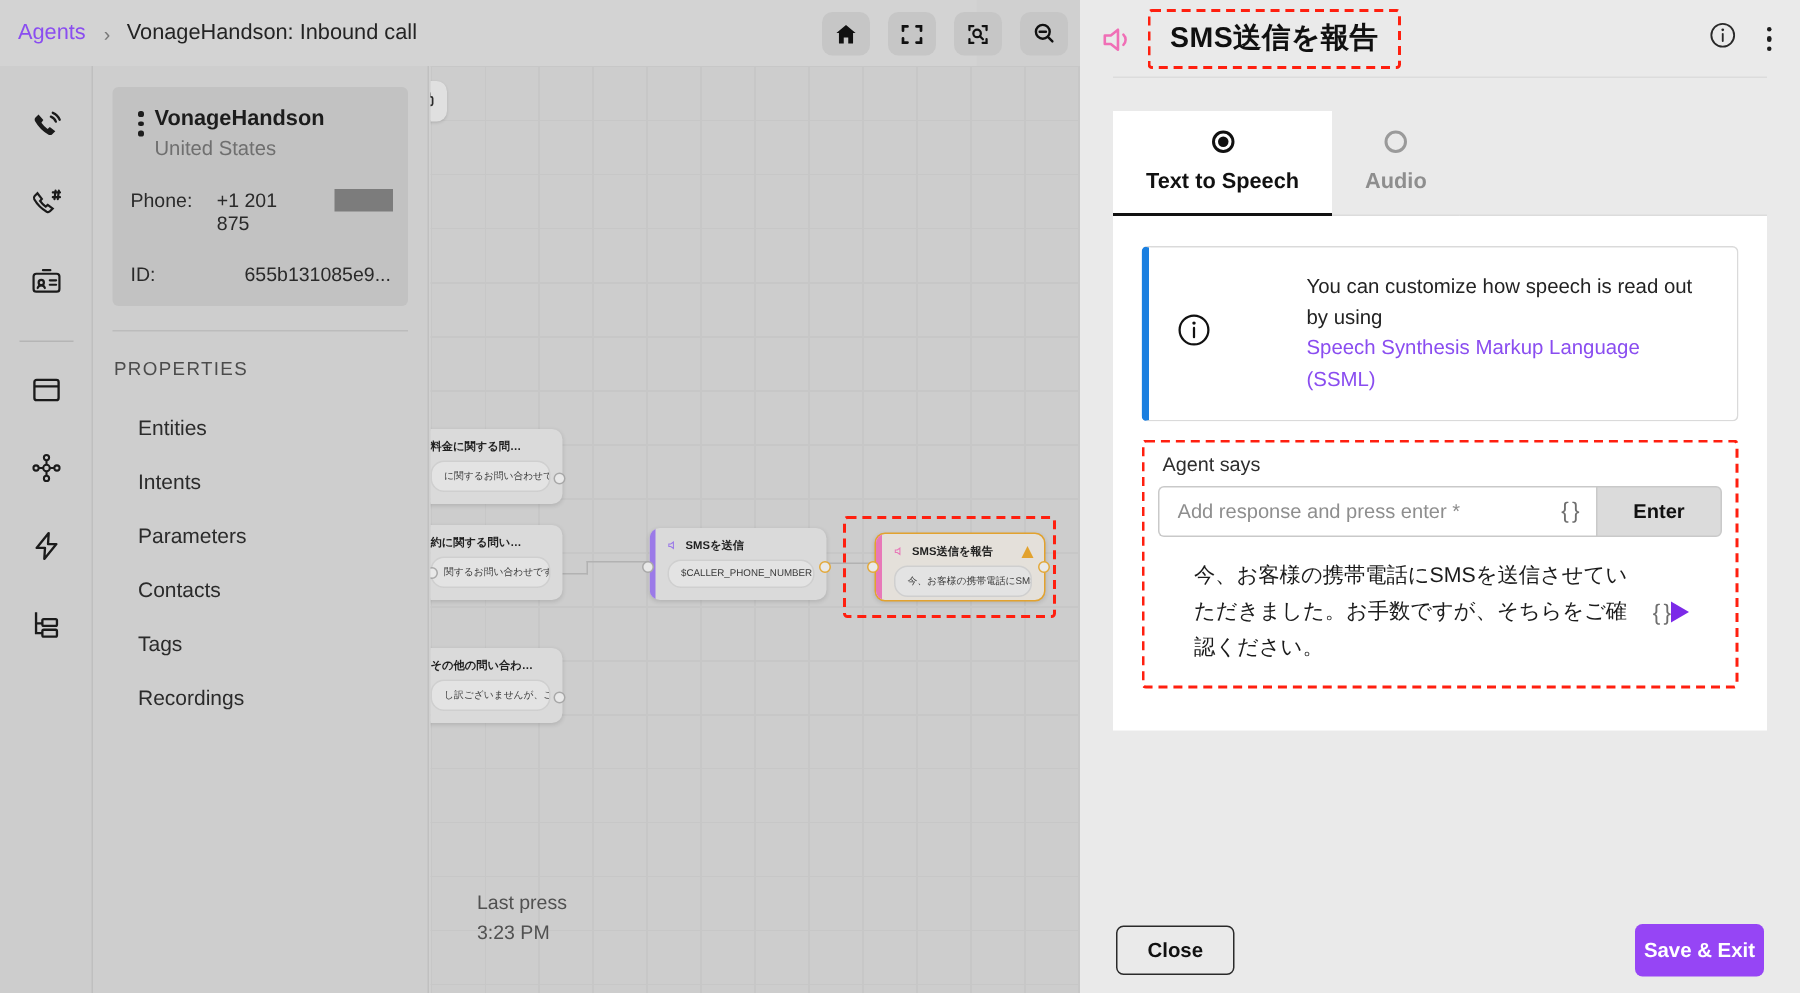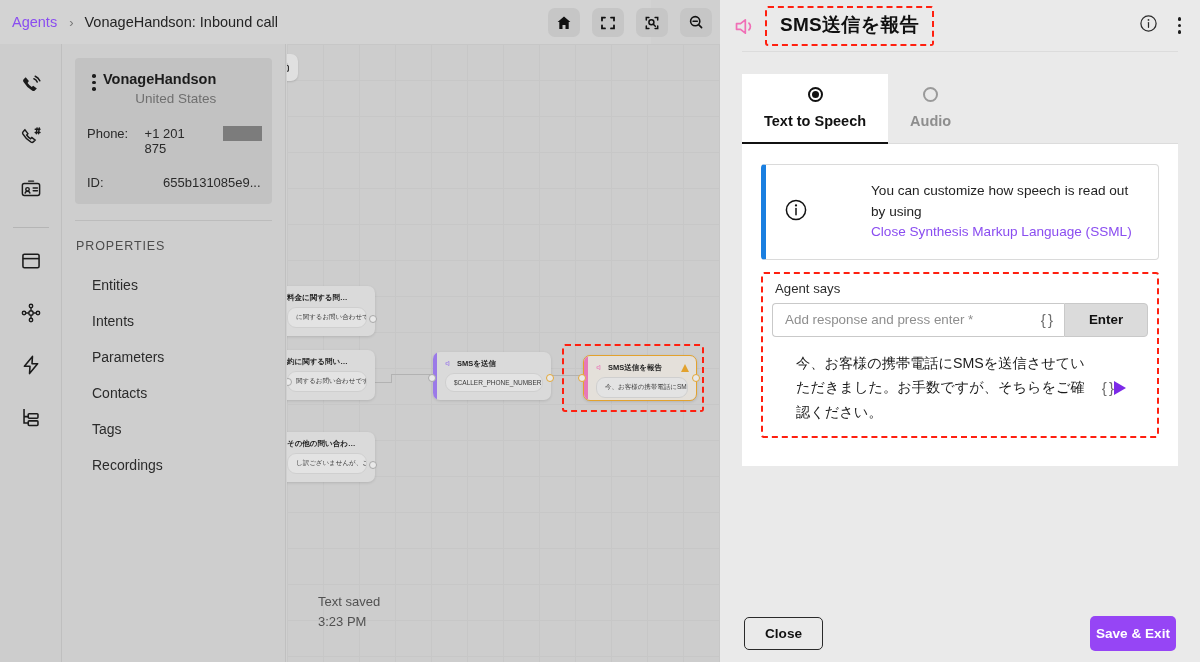--- a/index.html
+++ b/index.html
@@ -48,21 +48,21 @@
   
   .props {
     position: absolute; top: 44px; left: 62px; width: 224px; height: 618px;
     background: #cecece;
     border-right: 1px solid #c0c0c0;
   }
   .agent-card {
     margin: 14px 13px 0 13px; background: #c2c2c2;
     border-radius: 4px; padding: 12px 10px 14px 10px;
   }
-  .agent-top { display: flex; align-items: flex-start; text-align: right; }
+  .agent-top { display: flex; align-items: flex-start; }
   .dots-col { width: 18px; padding-top: 4px; display: flex; flex-direction: column; align-items: center; gap: 3px; cursor: pointer; }
   .dot { width: 3.5px; height: 3.5px; border-radius: 50%; background: #1d1d1d; }
   .agent-name { font-size: 14.5px; font-weight: bold; color: #1c1c1c; line-height: 1.3; }
   .agent-country { font-size: 13.5px; color: #6f6f6f; line-height: 1.5; }
   .kv { margin-top: 17px; display: flex; align-items: flex-start; font-size: 13px; color: #2a2a2a; padding-left: 2px; gap: 24px; }
   .kv .k { min-width: 32px; }
   .redact { display: inline-block; width: 48px; height: 15px; background: #7c7c7c; margin-left: 1px; vertical-align: -3px; }
   .kv-id { margin-top: 19px; }
   .kv-id .k { min-width: 52px; }
 
@@ -421,21 +421,21 @@
         <span>SMS送信を報告</span>
         <span class="sp"></span>
         <span class="warn-tri"></span>
       </div>
       <div class="node-body">今、お客様の携帯電話にSMSを…</div>
     </div>
     <div class="port" style="left:291px; top:330px;"></div>
     <div class="port" style="left:405px; top:330px;"></div>
 
     <div class="lastsaved">
-      <div>Text saved</div>
+      <div>Last press</div>
       <div>3:23 PM</div>
     </div>
   </div>
 
   <div class="panel">
 
     <div class="panel-hd">
       <span class="spk">
         <svg width="23" height="21" viewBox="0 0 24 22" fill="none" stroke="#f06fb6" stroke-width="1.8" stroke-linejoin="round">
           <path d="M2.6 8h4.2l5-4v14l-5-4H2.6z"></path>
@@ -481,21 +481,21 @@
       <div class="info-box">
         <span>
           <svg width="24" height="24" viewBox="0 0 24 24" fill="none" stroke="#111" stroke-width="1.5">
             <circle cx="12" cy="12" r="9.6"></circle>
               <path d="M12 10.6v6.2" stroke-linecap="round"></path>
               <circle cx="12" cy="7.4" r="1.15" fill="#111" stroke="none"></circle>
           </svg>
         </span>
         <div class="info-txt">
           <span>You can customize how speech is read out by using</span><br>
-          <span class="info-link">Close Synthesis Markup Language (SSML)</span>
+          <span class="info-link">Speech Synthesis Markup Language (SSML)</span>
         </div>
       </div>
 
       <div class="says-wrap">
         <div class="says-label">Agent says</div>
 
         <div class="input-row">
           <div class="txt-input">
             <input type="text" placeholder="Add response and press enter *" style="">
             <span class="braces">{ }</span>

